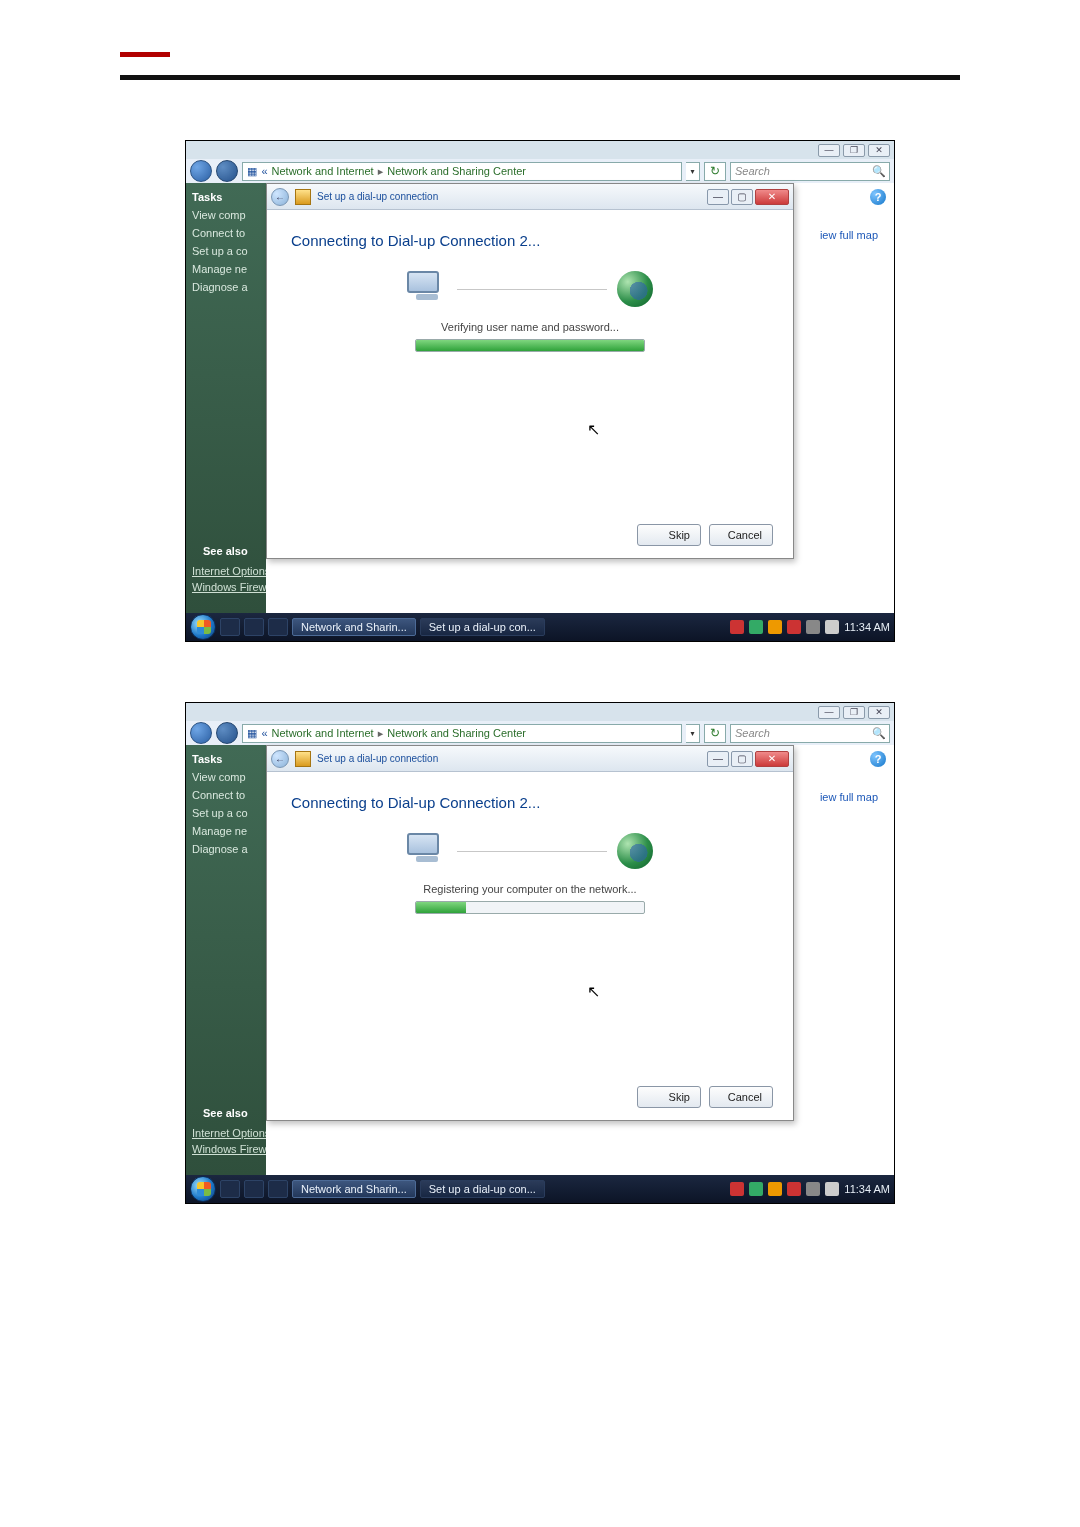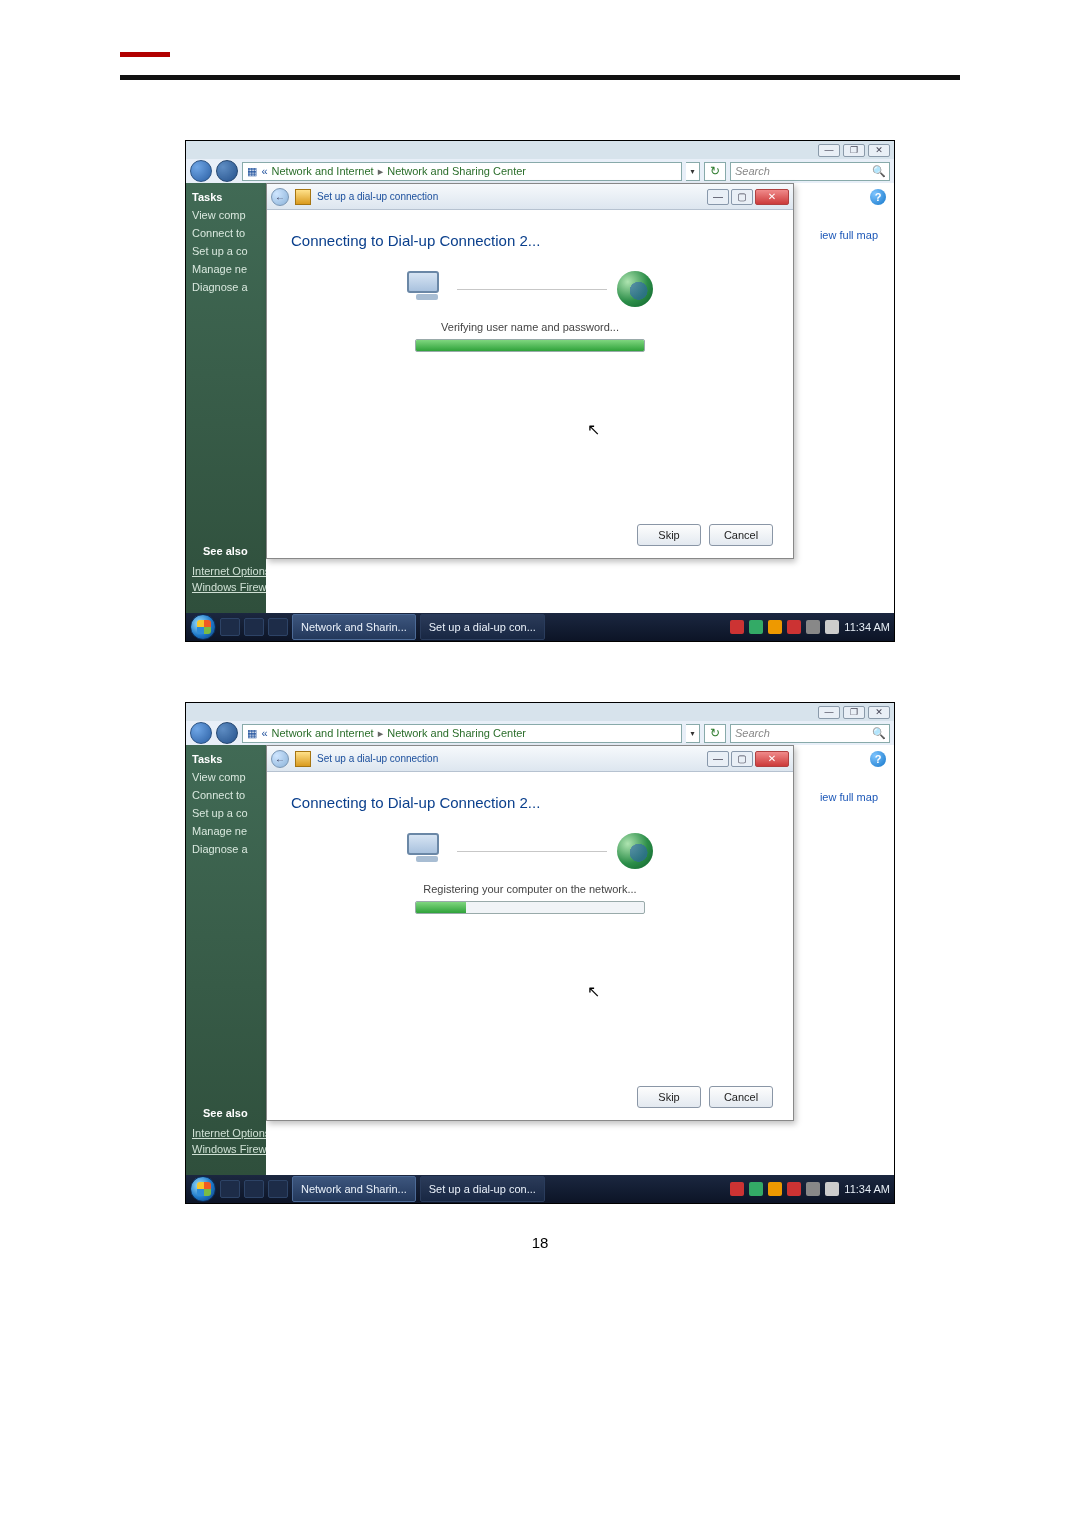--- a/index.html
+++ b/index.html
@@ -49,27 +49,27 @@
   .pcicon .mon { width:32px; height:22px; border:2px solid #6a87a6; background:linear-gradient(#d6e4f3,#a9c2de); border-radius:3px; }
   .pcicon .base { width:22px; height:6px; background:#a8bdd3; margin:1px auto 0; border-radius:2px;}
   .dashline { width:150px; border-top:1px solid #c7c7c7; }
   .globe { width:36px; height:36px; border-radius:50%; background:radial-gradient(circle at 30% 30%,#aee4b0,#2c8e49 55%,#0c5f2a); position:relative; }
   .globe::after{content:""; position:absolute; inset:0; border-radius:50%; background:radial-gradient(circle at 60% 55%,rgba(46,99,170,.6) 0 30%,transparent 31%);}
   .status { text-align:center; color:#444; font-size:11px; margin-bottom:6px; }
   .pbar { width:230px; height:13px; margin:0 auto; border:1px solid #9aa; border-radius:2px; background:#f1f4f7; overflow:hidden; }
   .pbar .fill { height:100%; background:linear-gradient(#7fd67f,#2fa23a); }
   .cursor-icon { position:absolute; left:320px; top:210px; font-size:16px; color:#000; }
   .dlg-foot { position:absolute; right:20px; bottom:12px; display:flex; gap:8px; }
-  .vbtn { min-width:64px; height:22px; border:1px solid #8a96a6; border-radius:3px; background:linear-gradient(#fdfdfd,#e3e9f0); font-size:11px; color:#222; padding:0 10px; text-align:center; line-height:20px; }
+  .vbtn { min-width:64px; height:22px; border:1px solid #8a96a6; border-radius:3px; background:linear-gradient(#fdfdfd,#e3e9f0); font-size:11px; color:#222; padding:0 10px; text-align:right; line-height:20px; }
   
   .taskbar { height:28px; background:linear-gradient(#1b2740,#0c1426); display:flex; align-items:center; padding:0 4px; gap:4px; color:#e6edf5; }
   .startorb { width:26px; height:26px; border-radius:50%; background:radial-gradient(circle at 35% 35%,#9fe1ff,#1e78c8 55%,#0a3570); border:1px solid #0a2a55; position:relative;}
   .startorb::after{content:""; position:absolute; left:6px; top:5px; width:14px; height:14px; border-radius:3px; background:conic-gradient(#f15a24 0 25%,#7bbb44 0 50%,#2e8bd8 0 75%,#f7c72c 0);}
   .ql { width:20px; height:18px; background:#1d2c48; border:1px solid #2d4366; border-radius:2px;}
-  .tbtn { height:26px; border:1px solid #2a3c5c; background:linear-gradient(#2b3b59,#182743); border-radius:2px; display:flex; align-items:center; gap:5px; padding:0 8px; font-size:11px; color:#eaf1fa;}
+  .tbtn { height:18px; border:1px solid #2a3c5c; background:linear-gradient(#2b3b59,#182743); border-radius:2px; display:flex; align-items:center; gap:5px; padding:0 8px; font-size:11px; color:#eaf1fa;}
   .tbtn.active { background:linear-gradient(#3d567e,#23385b); border-color:#4c6a96;}
   .tray { margin-left:auto; display:flex; align-items:center; gap:5px; font-size:11px;}
   .trayicon{width:14px;height:14px;border-radius:2px;}
   .pgno { text-align:center; font-size:15px; margin-top:8px; }
 </style>
 </head>
 <body>
 <div class="page">
 
 <div class="hdr">
@@ -269,15 +269,14 @@
       <div class="trayicon" style="background:#e90"></div>
       <div class="trayicon" style="background:#c33"></div>
       <div class="trayicon" style="background:#888"></div>
       <div class="trayicon" style="background:#ccc"></div>
       <span>11:34 AM</span>
     </div>
   </div>
  </div>
 </div>
 
-<div class="pgno">18</div>
 
 </div>
 
 </body></html>

